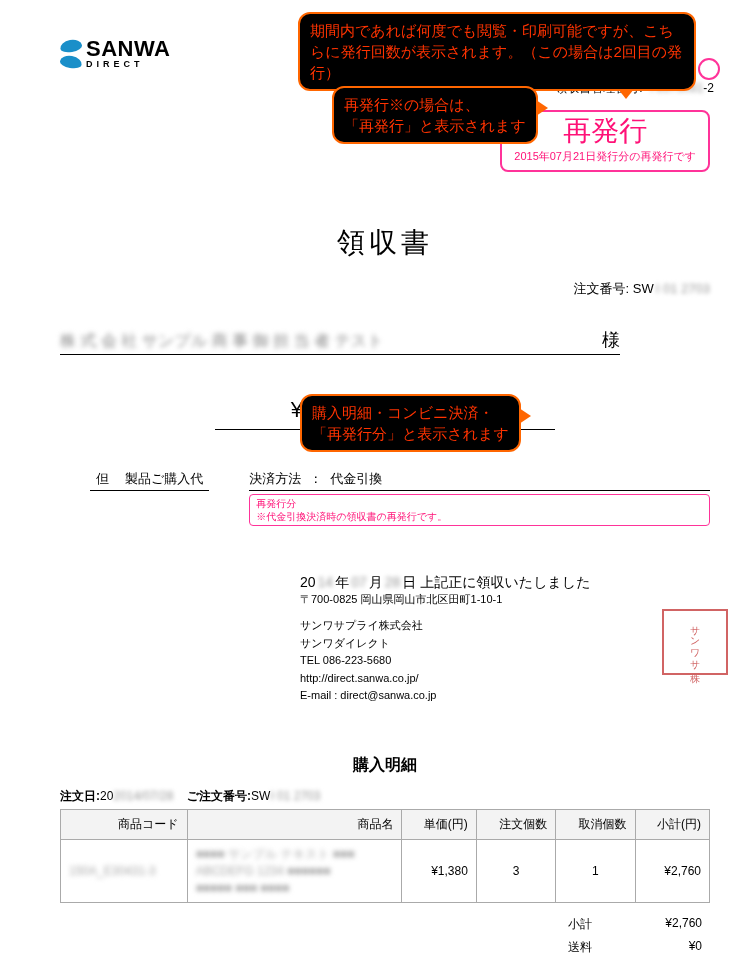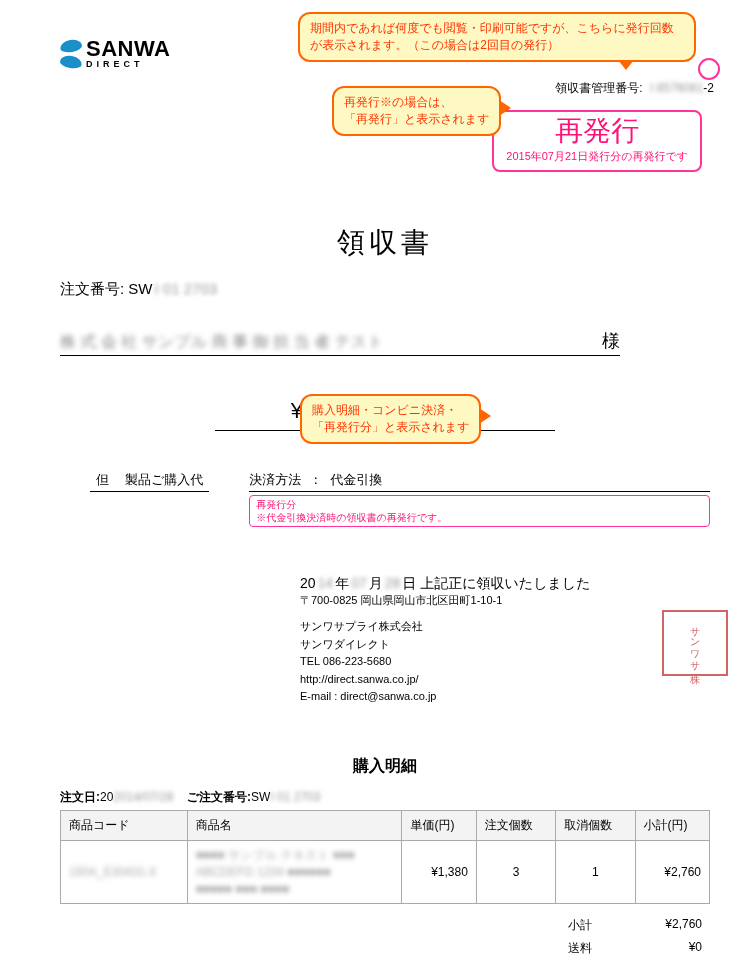--- a/index.html
+++ b/index.html
@@ -17,26 +17,26 @@
   .logo-mark span { display: block; width: 22px; height: 12px; background: #1a8fc9; border-radius: 50% 50% 50% 50% / 60% 60% 40% 40%; }
   .logo-mark span:first-child { transform: rotate(-10deg); }
   .logo-mark span:last-child { transform: rotate(10deg); }
   .logo-text { line-height: 1; }
   .logo-name { font-weight: 900; font-size: 22px; letter-spacing: 0.5px; font-family: Arial, sans-serif; }
   .logo-sub { font-size: 9px; letter-spacing: 4px; font-weight: bold; font-family: Arial, sans-serif; }
 
   
   .callout {
     position: absolute;
-    background: #fef9c3;
+    background: #000000;
     border: 2px solid #ff6600;
     border-radius: 12px;
     padding: 6px 10px;
     color: #ff3300;
-    font-size: 12px;
+    font-size: 15px;
     line-height: 1.4;
     z-index: 10;
   }
   .callout-tail {
     position: absolute;
     width: 0; height: 0;
   }
   .co1 { top: 12px; left: 298px; width: 398px; }
   .co1 .callout-tail {
     bottom: -10px; right: 60px;
@@ -59,39 +59,39 @@
     border-left: 12px solid #ff6600;
   }
 
   
   .mgmt-number { position: absolute; top: 80px; right: 36px; font-size: 12px; }
   .mgmt-number .num { filter: blur(2px); color: #999; display: inline-block; margin-left: 4px; }
   .mgmt-number .suffix { color: #000; }
 
   
   .reissue-box {
-    position: absolute; top: 110px; right: 48px;
+    position: absolute; top: 110px; right: 40px;
     border: 2px solid #ff3399; border-radius: 8px;
     padding: 4px 12px 6px;
     text-align: center;
   }
   .reissue-title { color: #ff1177; font-size: 28px; font-weight: normal; line-height: 1.1; }
   .reissue-sub { color: #ff1177; font-size: 11px; margin-top: 2px; }
   .reissue-circle {
     position: absolute;
     top: -22px; right: -6px;
     width: 22px; height: 22px;
     border: 2px solid #ff3399;
     border-radius: 50%;
     background: rgba(255,255,255,0.7);
   }
 
   
   .doc-title { text-align: center; font-size: 28px; font-weight: normal; margin-top: 155px; letter-spacing: 4px; }
-  .order-no { margin-top: 18px; font-size: 15px; }
+  .order-no { text-align: right; margin-top: 18px; font-size: 13px; }
   .order-no .val { filter: blur(2px); color: #999; display: inline-block; margin-left: 2px; }
 
   
   .customer-row { margin-top: 30px; display: flex; align-items: flex-end; border-bottom: 1px solid #000; padding-bottom: 2px; width: 560px; }
   .customer-name { filter: blur(2.5px); color: #888; font-size: 16px; flex: 1; }
   .customer-suffix { font-size: 18px; margin-left: 10px; }
 
   
   .amount-row {
     margin: 40px auto 0; width: 340px;
@@ -127,21 +127,21 @@
     line-height: 1.1;
     padding: 4px;
   }
 
   
   .details-title { text-align: center; font-size: 16px; font-weight: bold; margin-top: 50px; }
   .details-meta { margin-top: 12px; font-size: 12px; }
   .details-meta .blur { filter: blur(2px); color: #999; display: inline-block; }
   table.details { width: 100%; border-collapse: collapse; margin-top: 4px; font-size: 12px; }
   table.details th, table.details td { border: 1px solid #aaa; padding: 6px 8px; }
-  table.details th { background: #f3f3f3; font-weight: normal; text-align: left; }
+  table.details th { background: #f3f3f3; font-weight: normal; text-align: right; }
   table.details td.num { text-align: right; }
   table.details td.center { text-align: center; }
   table.details td .blur { filter: blur(2.5px); color: #aaa; display: block; line-height: 1.4; }
   .totals { margin-top: 10px; }
   .totals-row { display: flex; justify-content: flex-end; gap: 40px; padding: 3px 8px 3px 0; font-size: 12px; }
   .totals-row .tl { width: 100px; text-align: right; }
   .totals-row .tv { width: 70px; text-align: right; }
 </style>
 </head>
 <body>

